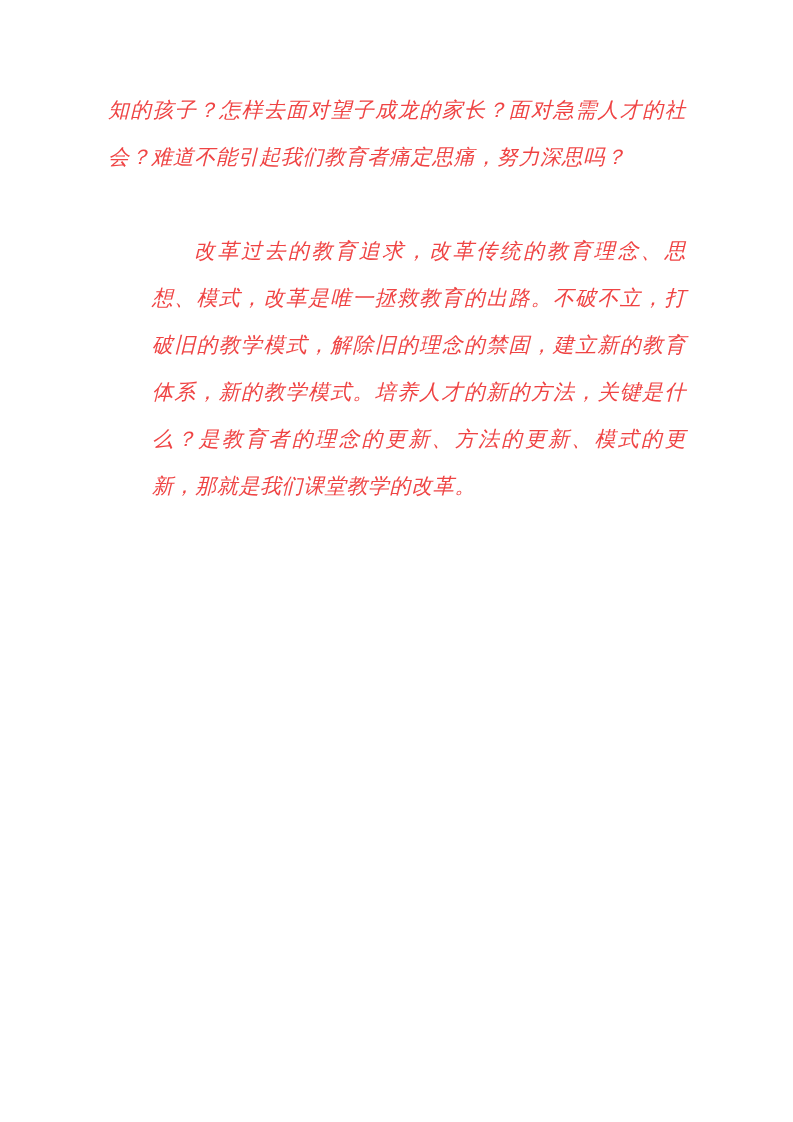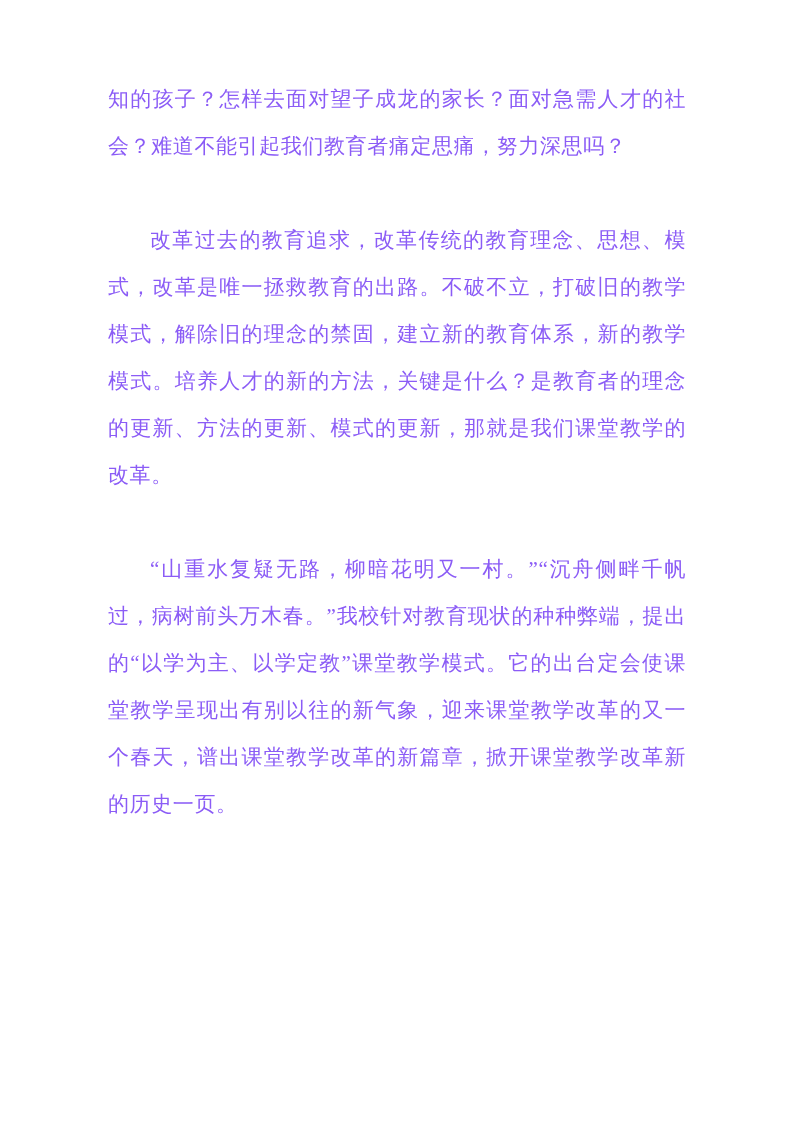--- a/index.html
+++ b/index.html
@@ -12,42 +12,43 @@
     width: 793px;
     height: 1122px;
     background: #ffffff;
     box-sizing: border-box;
     overflow: hidden;
     font-family: "Liberation Serif", "DejaVu Serif", serif;
   }
   .content {
     position: absolute;
     left: 108px;
-    top: 76px;
+    top: 87px;
     width: 578px;
-    color: #8b5cf6;
+    color: #ef4444;
+    font-style: italic;
   }
   .para {
     font-size: 21px;
     line-height: 47px;
     letter-spacing: 0.6px;
     text-align: justify;
     text-justify: inter-ideograph;
     margin: 0;
     word-break: break-all;
   }
   .para + .para {
     margin-top: 47px;
   }
   .indent {
     text-indent: 2em;
+    margin-left: 44px;
   }
 </style>
 </head>
 <body>
 
 <div class="page">
   <div class="content">
     <p class="para">知的孩子？怎样去面对望子成龙的家长？面对急需人才的社会？难道不能引起我们教育者痛定思痛，努力深思吗？</p>
     <p class="para indent">改革过去的教育追求，改革传统的教育理念、思想、模式，改革是唯一拯救教育的出路。不破不立，打破旧的教学模式，解除旧的理念的禁固，建立新的教育体系，新的教学模式。培养人才的新的方法，关键是什么？是教育者的理念的更新、方法的更新、模式的更新，那就是我们课堂教学的改革。</p>
-    <p class="para indent">“山重水复疑无路，柳暗花明又一村。”“沉舟侧畔千帆过，病树前头万木春。”我校针对教育现状的种种弊端，提出的“以学为主、以学定教”课堂教学模式。它的出台定会使课堂教学呈现出有别以往的新气象，迎来课堂教学改革的又一个春天，谱出课堂教学改革的新篇章，掀开课堂教学改革新的历史一页。</p>
   </div>
 </div>
 
 </body></html>

